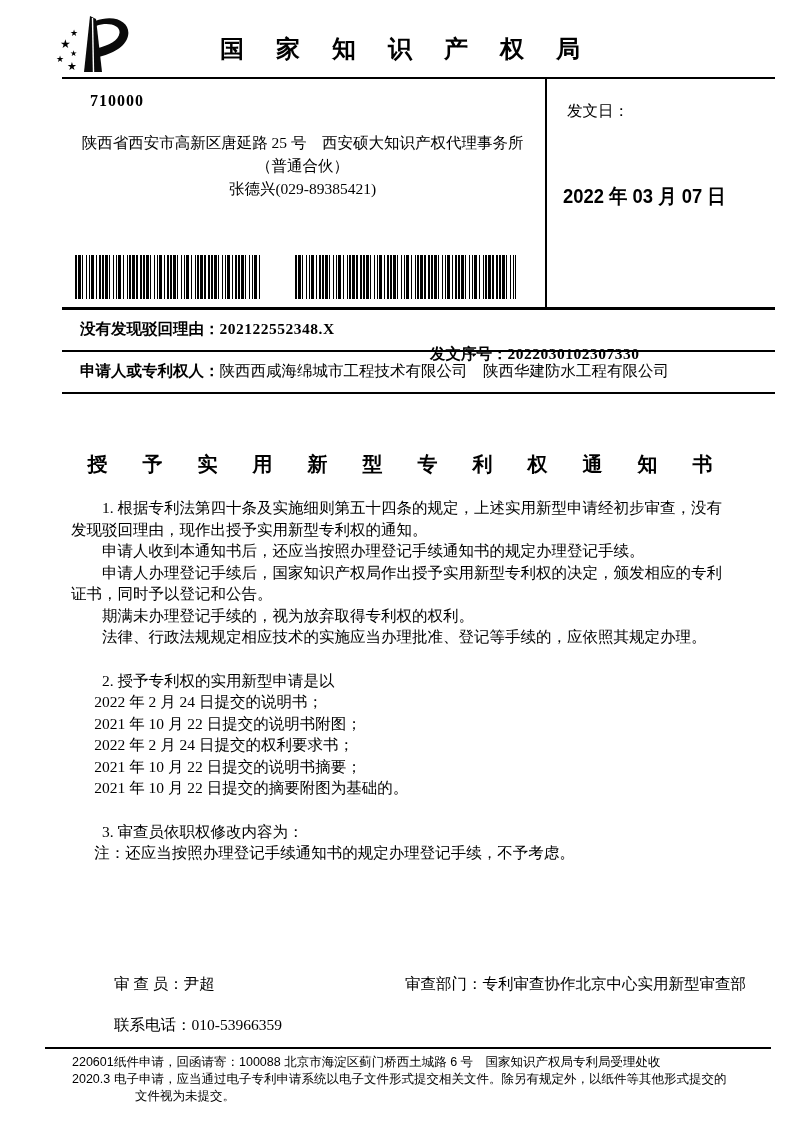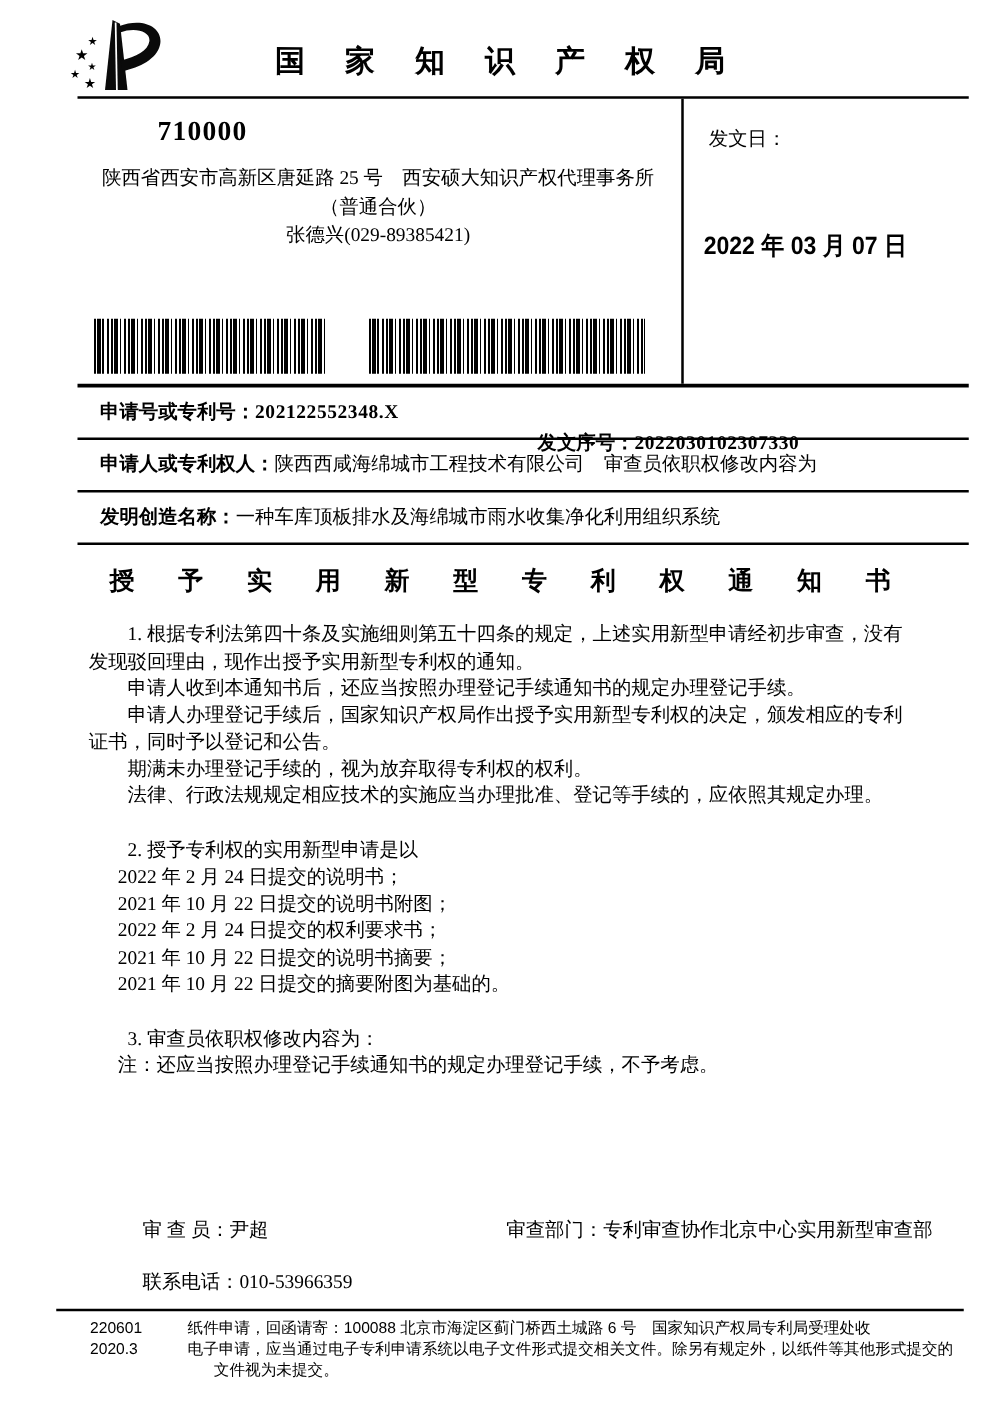--- a/index.html
+++ b/index.html
@@ -20,21 +20,21 @@
     font-size:24px; font-weight:bold;
     letter-spacing:13px; text-indent:13px;
     white-space:nowrap;
   }
   .rule-top { position:absolute; left:62px; top:77px; width:713px; height:2px; background:#000; }
 
   
   .headbox { position:absolute; left:62px; top:79px; width:713px; height:228px; border-bottom:3px solid #000; }
   .headbox .divider { position:absolute; left:483px; top:0; bottom:0; width:2px; background:#000; }
   .left-cell { position:absolute; left:0; top:0; width:483px; height:100%; }
-  .postal-code { position:absolute; left:28px; top:13px; font-size:22px; font-weight:bold; letter-spacing:1px;margin-left:36px; }
+  .postal-code { position:absolute; left:28px; top:13px; font-size:16px; font-weight:bold; letter-spacing:1px; }
   .addr-block { position:absolute; left:18px; top:52px; width:445px; text-align:center; font-size:15.5px; line-height:23px; }
   .contact-line { margin-top:0; }
   .barcode { position:absolute; top:176px; height:44px;
     background:repeating-linear-gradient(90deg,
       #000 0px,#000 1.5px,
       #fff 1.5px,#fff 2.5px,
       #000 2.5px,#000 5.5px,
       #fff 5.5px,#fff 7px,
       #000 7px,#000 8.2px,
       #fff 8.2px,#fff 10.8px,
@@ -70,21 +70,21 @@
   
   .examiner-row { position:absolute; top:974px; left:0; width:100%; font-size:15.5px; }
   .examiner-left { position:absolute; left:114px; top:0; }
   .examiner-right { position:absolute; left:405px; top:0; }
   .phone-row { position:absolute; top:1015px; left:114px; font-size:15.5px; }
 
   
   .footer-rule { position:absolute; top:1047px; left:45px; width:726px; height:2px; background:#000; }
   .footer { position:absolute; top:1054px; left:72px; width:716px;
     font-family:"Liberation Sans","DejaVu Sans",sans-serif;
-    font-size:12.5px; line-height:17px; display:flex;gap:36px; }
+    font-size:12.5px; line-height:17px; display:flex; }
   .code-col { width:42px; flex:none; }
   .foot-text { flex:1; }
   .foot-line3 { margin-left:21px; }
 </style>
 </head>
 <body>
 
 <div class="page">
 
   <div class="logo">
@@ -117,28 +117,25 @@
     </div>
     <div class="divider"></div>
     <div class="right-cell">
       <div class="date-label">发文日：</div>
       <div class="date-value">2022 年 03 月 07 日</div>
     </div>
   </div>
 
   <div class="rows">
     <div class="frow">
-      <span class="lab">申请号或专利号：</span><span class="val-b">202122552348.X</span>
+      <span class="lab">没有发现驳回理由：</span><span class="val-b">202122552348.X</span>
       <span class="second"><span class="lab">发文序号：</span><span class="val-b">2022030102307330</span></span>
     </div>
     <div class="frow">
-      <span class="lab">申请人或专利权人：</span><span>陕西西咸海绵城市工程技术有限公司　审查员依职权修改内容为</span>
-    </div>
-    <div class="frow">
-      <span class="lab">发明创造名称：</span><span>一种车库顶板排水及海绵城市雨水收集净化利用组织系统</span>
+      <span class="lab">申请人或专利权人：</span><span>陕西西咸海绵城市工程技术有限公司　陕西华建防水工程有限公司</span>
     </div>
   </div>
 
   <div class="doc-title">授 予 实 用 新 型 专 利 权 通 知 书</div>
 
   <div class="body-text">
     <p class="ind2">1. 根据专利法第四十条及实施细则第五十四条的规定，上述实用新型申请经初步审查，没有发现驳回理由，现作出授予实用新型专利权的通知。</p>
     <p class="ind2">申请人收到本通知书后，还应当按照办理登记手续通知书的规定办理登记手续。</p>
     <p class="ind2">申请人办理登记手续后，国家知识产权局作出授予实用新型专利权的决定，颁发相应的专利证书，同时予以登记和公告。</p>
     <p class="ind2">期满未办理登记手续的，视为放弃取得专利权的权利。</p>

